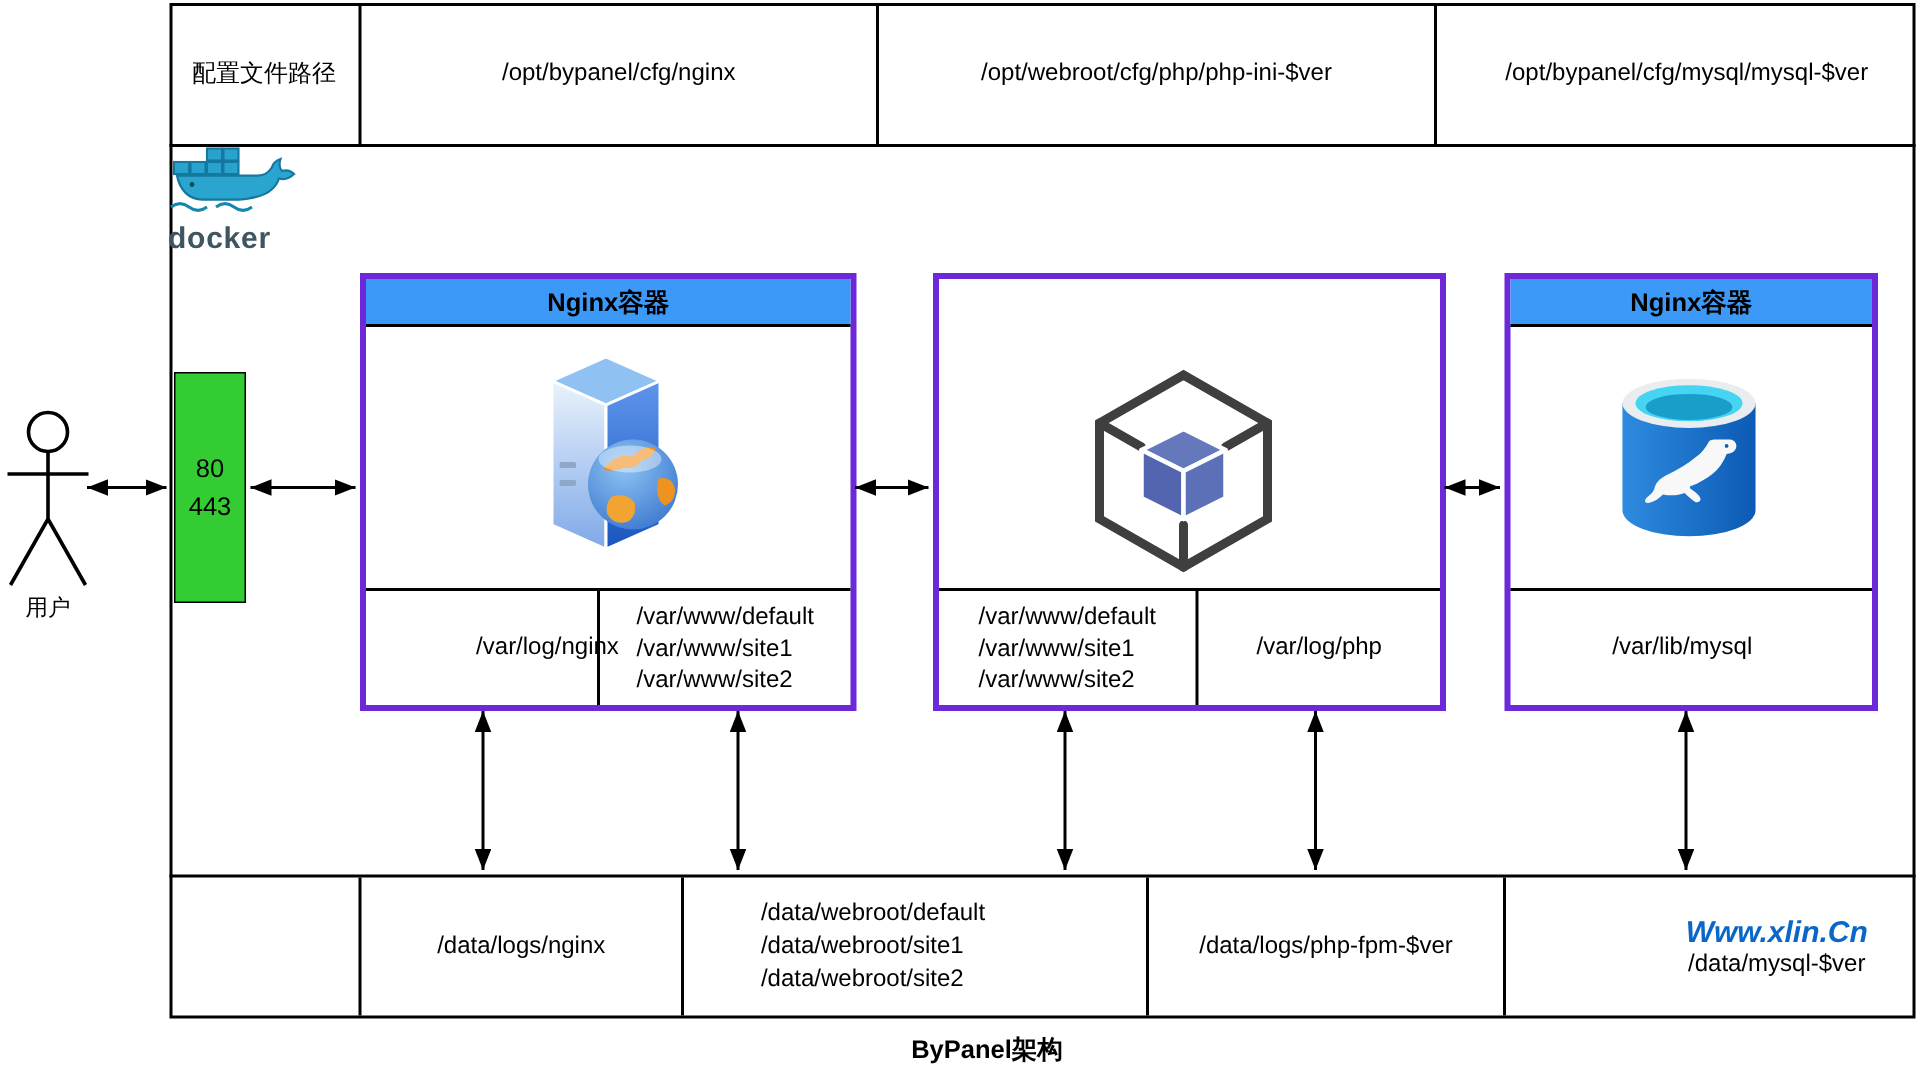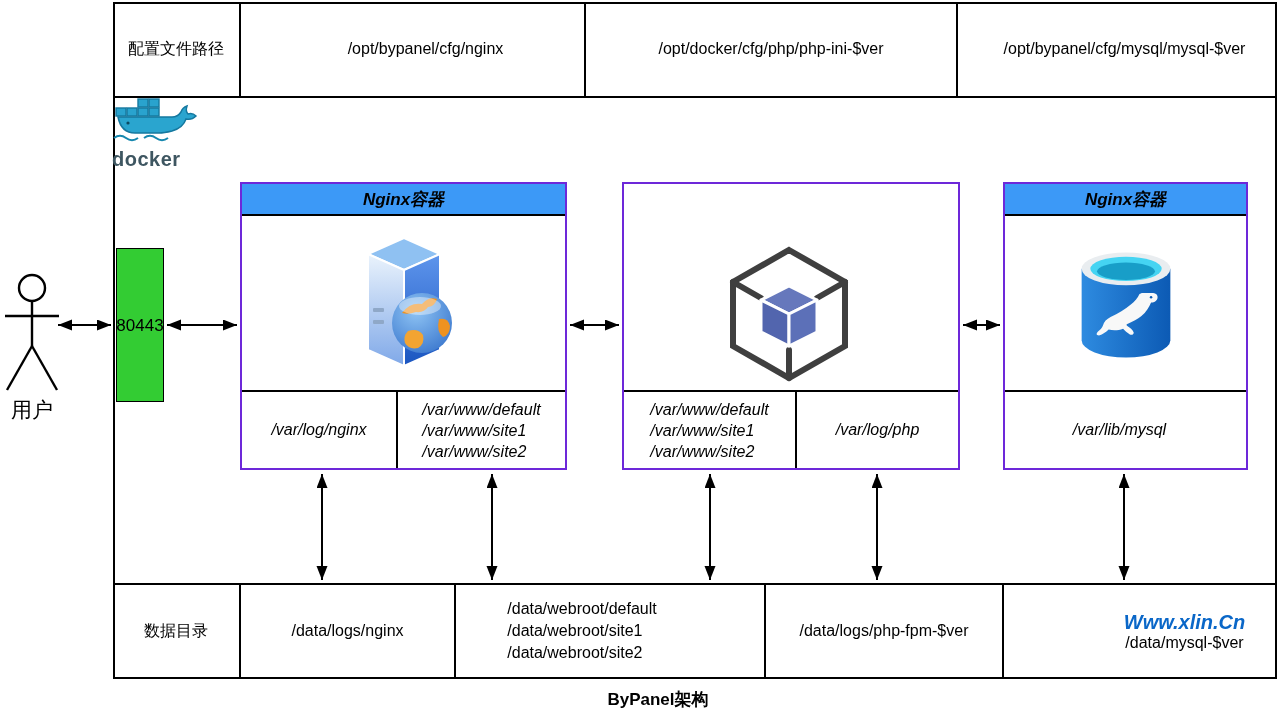--- a/index.html
+++ b/index.html
@@ -7,33 +7,33 @@
     position:relative;width:1280px;height:720px;background:#fff;
     font-family:"Liberation Sans",sans-serif;color:#000;overflow:hidden;
   }
   .abs{position:absolute;}
   .line{position:absolute;background:#000;}
   .cell{position:absolute;display:flex;align-items:center;justify-content:center;
         font-size:16px;text-align:center;}
   .block{display:flex;flex-direction:column;align-items:flex-start;
          line-height:22px;text-align:left;}
   .outer{position:absolute;left:113px;top:2px;width:1160px;height:673px;border:2px solid #000;}
-  .container-box{position:absolute;border:2px solid #6d28d9;background:#fff;font-style:italic;}
+  .container-box{position:absolute;border:4px solid #6d28d9;background:#fff;}
   .container-header{position:absolute;left:0;top:0;right:0;height:30px;
     background:var(--container-header,#3C99F7);border-bottom:2px solid #000;
     display:flex;align-items:center;justify-content:center;
     font-weight:bold;font-size:17px;}
   .container-footer{position:absolute;left:0;right:0;bottom:0;height:76px;border-top:2px solid #000;}
   .fcell{position:absolute;top:0;bottom:0;display:flex;align-items:center;justify-content:center;font-size:16px;}
   .fdivider{position:absolute;top:0;bottom:0;width:2px;background:#000;}
   .ports{position:absolute;left:116px;top:248px;width:46px;height:152px;
     background:var(--ports-box,#33CC33);border:1.5px solid #000;
-    display:flex;flex-direction:row;align-items:center;justify-content:center;
+    display:flex;flex-direction:column;align-items:center;justify-content:center;
     font-size:17px;line-height:25px;}
-  .user-label{position:absolute;left:0px;top:396px;width:64px;text-align:center;font-size:21px;}
+  .user-label{position:absolute;left:0px;top:396px;width:64px;text-align:center;font-size:15px;}
   .docker-label{position:absolute;left:106px;top:148px;width:100px;text-align:left;
     padding-left:6px;font-size:20px;font-weight:600;color:#3E5661;letter-spacing:.5px;}
   .caption{position:absolute;left:113px;top:688px;width:1090px;text-align:center;
     font-size:17px;font-weight:bold;}
   .watermark{font-size:20px;font-weight:bold;font-style:italic;
     color:var(--watermark,#0A67C8);line-height:24px;}
   .dmysql{display:flex;flex-direction:column;align-items:center;justify-content:center;padding-left:44px;}
   svg{display:block;}
 </style>
 </head>
@@ -47,24 +47,24 @@
   <div class="line" style="left:113px;top:583px;width:1164px;height:2px;"></div>
   <div class="line" style="left:239px;top:4px;width:2px;height:92px;"></div>
   <div class="line" style="left:584px;top:4px;width:2px;height:92px;"></div>
   <div class="line" style="left:956px;top:4px;width:2px;height:92px;"></div>
   <div class="line" style="left:239px;top:585px;width:2px;height:92px;"></div>
   <div class="line" style="left:454px;top:585px;width:2px;height:92px;"></div>
   <div class="line" style="left:764px;top:585px;width:2px;height:92px;"></div>
   <div class="line" style="left:1002px;top:585px;width:2px;height:92px;"></div>
 
   <div class="cell" style="left:113px;top:2px;width:126px;height:94px;">配置文件路径</div>
-  <div class="cell" style="left:241px;top:2px;width:343px;height:94px;margin-left:13px;">/opt/bypanel/cfg/nginx</div>
+  <div class="cell" style="left:241px;top:2px;width:343px;height:94px;">/opt/bypanel/cfg/nginx</div>
   <div class="cell" style="left:586px;top:2px;width:370px;height:94px;">
     <div class="block">
-      <div>/opt/docker/cfg/php/php-ini-$ver</div>
+      <div>/opt/webroot/cfg/php/php-ini-$ver</div>
     </div>
   </div>
   <div class="cell" style="left:958px;top:2px;width:333px;height:94px;">/opt/bypanel/cfg/mysql/mysql-$ver</div>
 
   <svg class="abs" style="left:110px;top:98px;" width="96" height="50" viewBox="0 0 96 50">
     <g stroke="#15789F" stroke-width="1.4" fill="#29A3CE">
       <rect x="28" y="1" width="10" height="8"></rect>
       <rect x="39" y="1" width="10" height="8"></rect>
       <rect x="6" y="10" width="10" height="8"></rect>
       <rect x="17" y="10" width="10" height="8"></rect>
@@ -89,21 +89,21 @@
   <div class="user-label">用户</div>
 
   <div class="ports">
     <div>80</div>
     <div>443</div>
   </div>
 
   <div class="container-box" style="left:240px;top:182px;width:323px;height:284px;">
     <div class="container-header">Nginx容器</div>
     <div class="container-footer">
-      <div class="fcell" style="left:0;width:154px;">/var/log/nginx</div>
+      <div class="fcell" style="left:0;width:154px;padding-left:44px;">/var/log/nginx</div>
       <div class="fdivider" style="left:154px;"></div>
       <div class="fcell" style="left:156px;right:0;">
         <div class="block" style="line-height:21px;">
           <div>/var/www/default</div>
           <div>/var/www/site1</div>
           <div>/var/www/site2</div>
         </div>
       </div>
     </div>
   </div>
@@ -180,21 +180,20 @@
       </linearGradient>
     </defs>
     <path d="M14,32 v74 a46,18 0 0 0 92,0 v-74 z" fill="url(#gCyl)"></path>
     <ellipse cx="60" cy="32" rx="46" ry="17" fill="#E9EDF0"></ellipse>
     <ellipse cx="60" cy="32" rx="37" ry="12.5" fill="#45D4F2"></ellipse>
     <ellipse cx="60" cy="34.5" rx="30" ry="9" fill="#189EC8"></ellipse>
     <path d="M88,57 c4,0 6,4 4,7 c-1,2 -4,3 -6,3 c-2,5 -5,10 -10,14 c-4,3 -9,6 -14,8 c-1,0 -2,1 -1,2 c3,2 6,4 7,7 c0,2 -2,3 -4,2 c-3,-2 -5,-4 -7,-6 c-5,2 -10,2 -15,1 c-3,3 -6,5 -10,6 c-3,0 -3,-2 -1,-4 c2,-2 4,-3 5,-6 c1,-4 4,-7 8,-9 c8,-4 15,-8 21,-13 c4,-3 7,-7 9,-11 c2,-1 3,-1 4,-1 z" fill="#F8F8F8"></path>
     <circle cx="86" cy="61.5" r="1.3" fill="#0C5AB4"></circle>
   </svg>
 
-  <div class="cell" style="left:113px;top:585px;width:126px;height:92px;">数据目录</div>
   <div class="cell" style="left:241px;top:585px;width:213px;height:92px;">/data/logs/nginx</div>
   <div class="cell" style="left:456px;top:585px;width:252px;height:92px;">
     <div class="block">
       <div>/data/webroot/default</div>
       <div>/data/webroot/site1</div>
       <div>/data/webroot/site2</div>
     </div>
   </div>
   <div class="cell" style="left:766px;top:585px;width:236px;height:92px;">/data/logs/php-fpm-$ver</div>
   <div class="cell dmysql" style="left:1004px;top:585px;width:273px;height:92px;">

